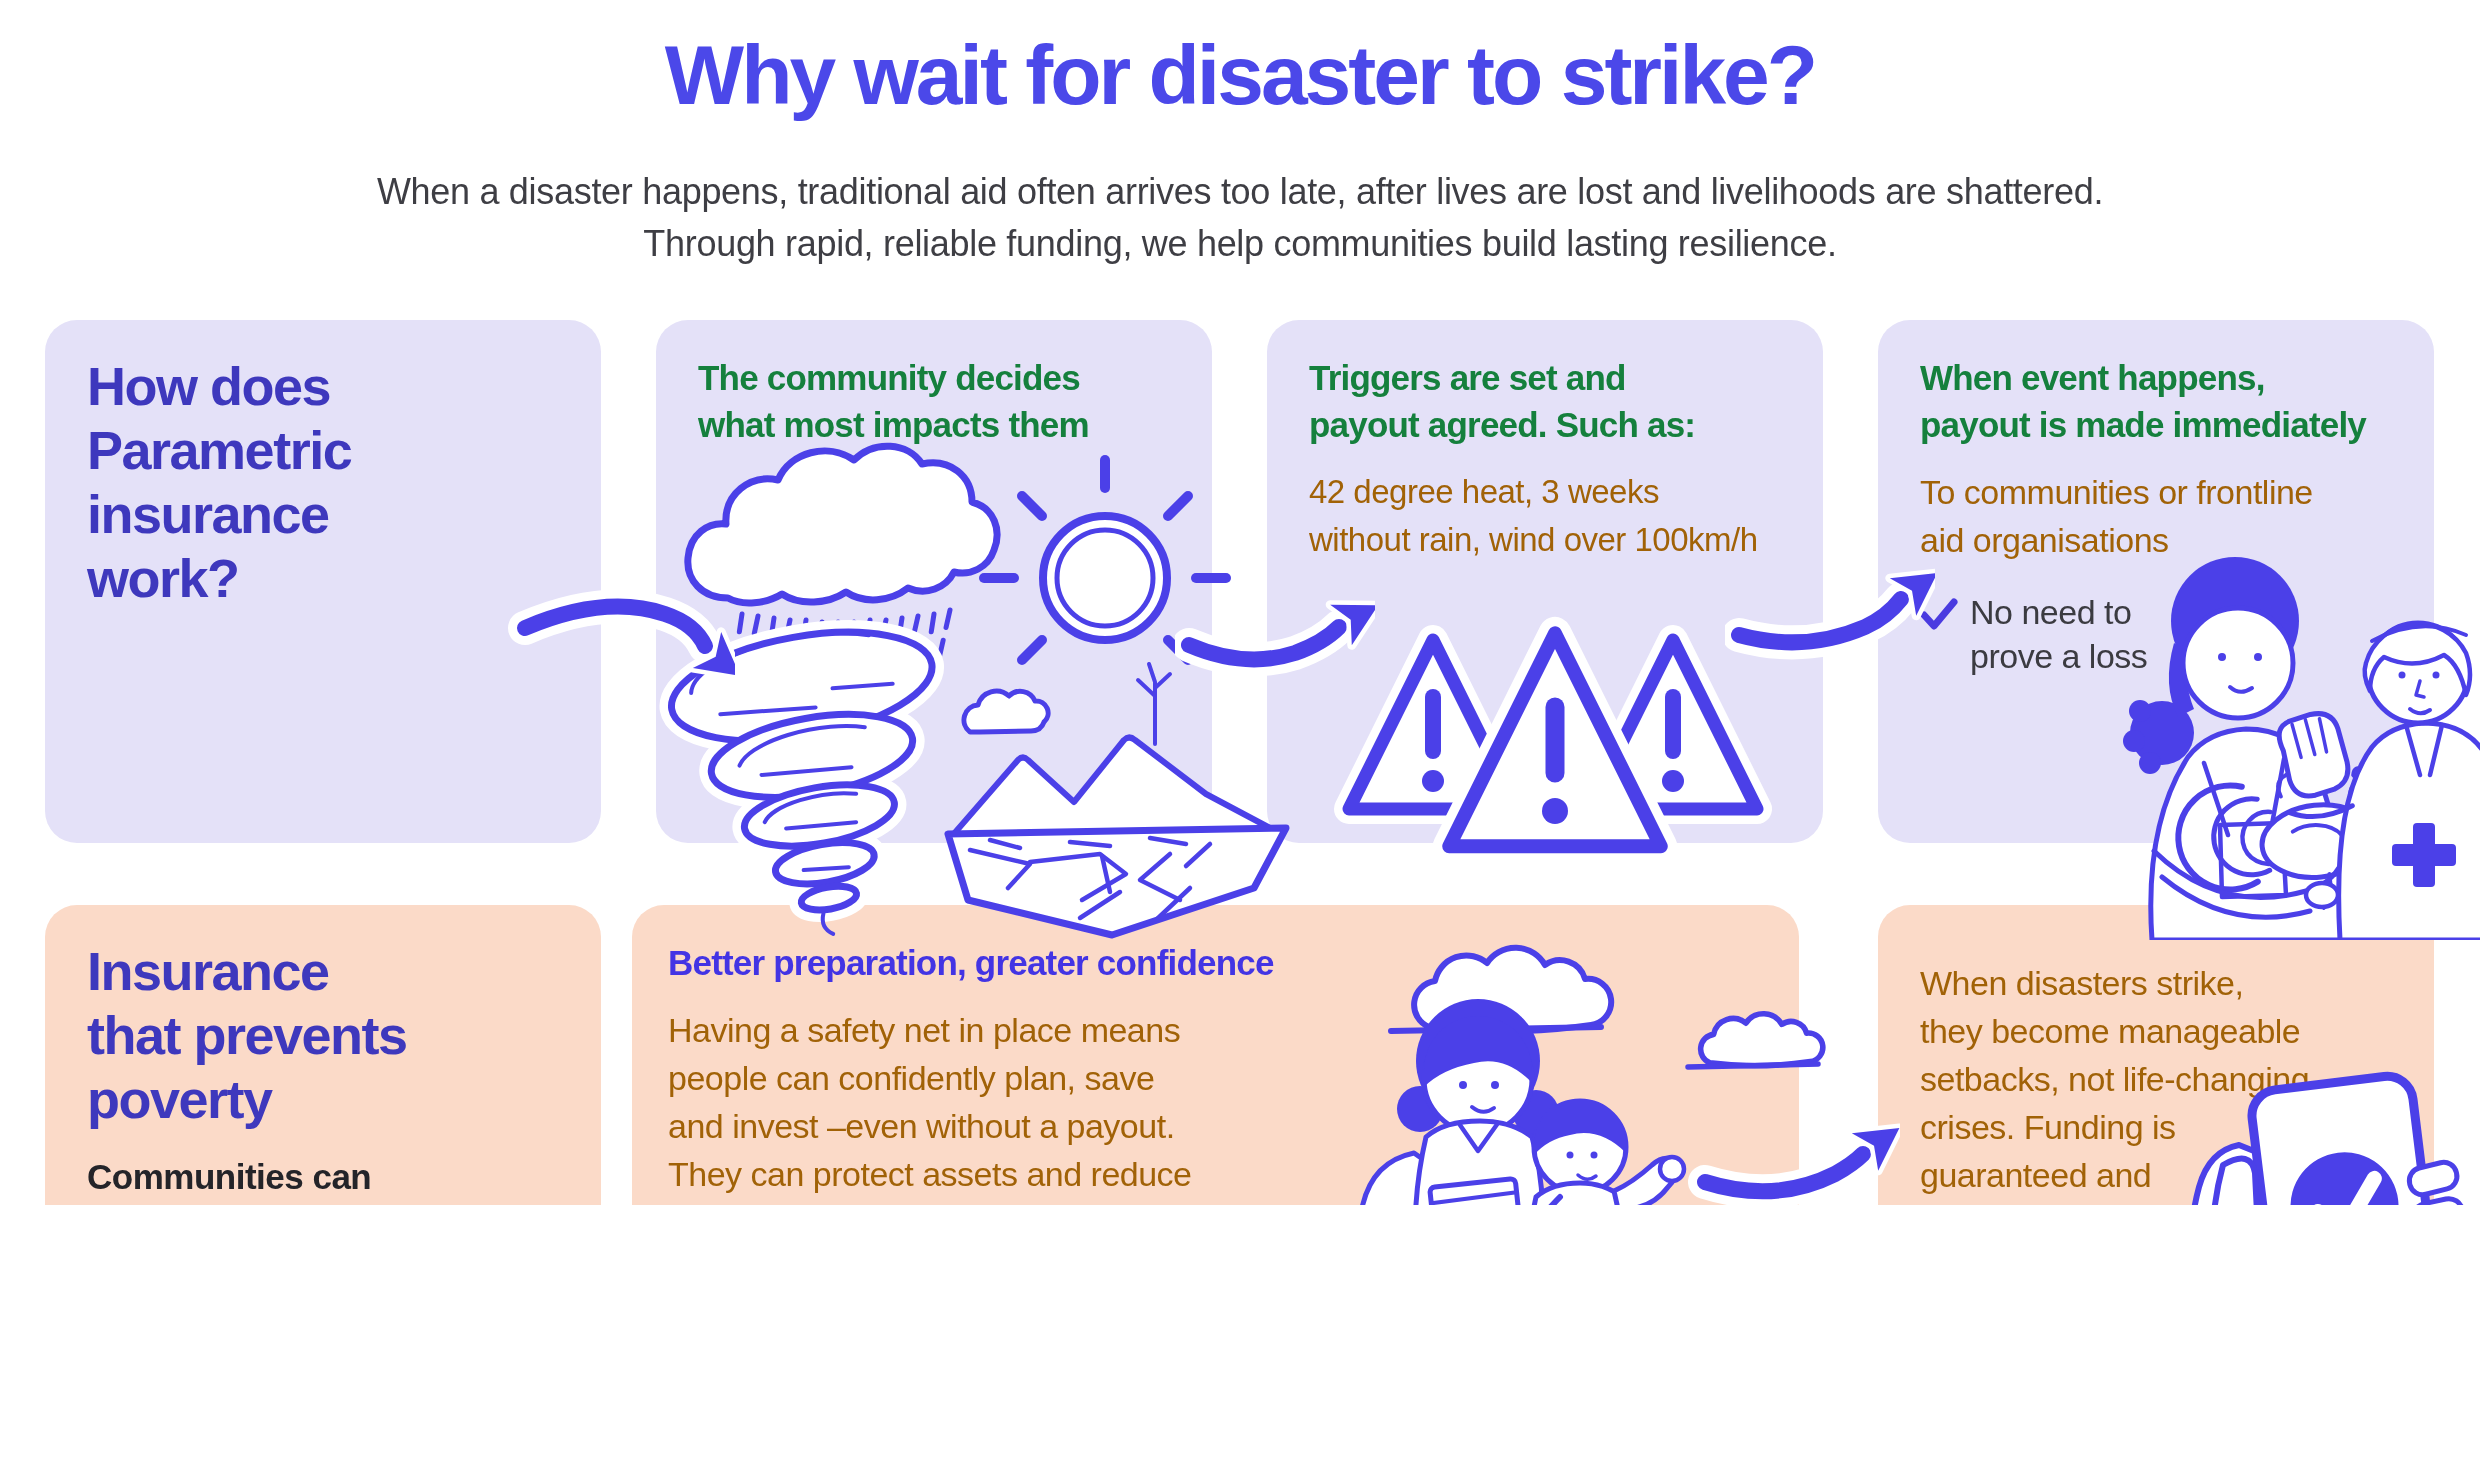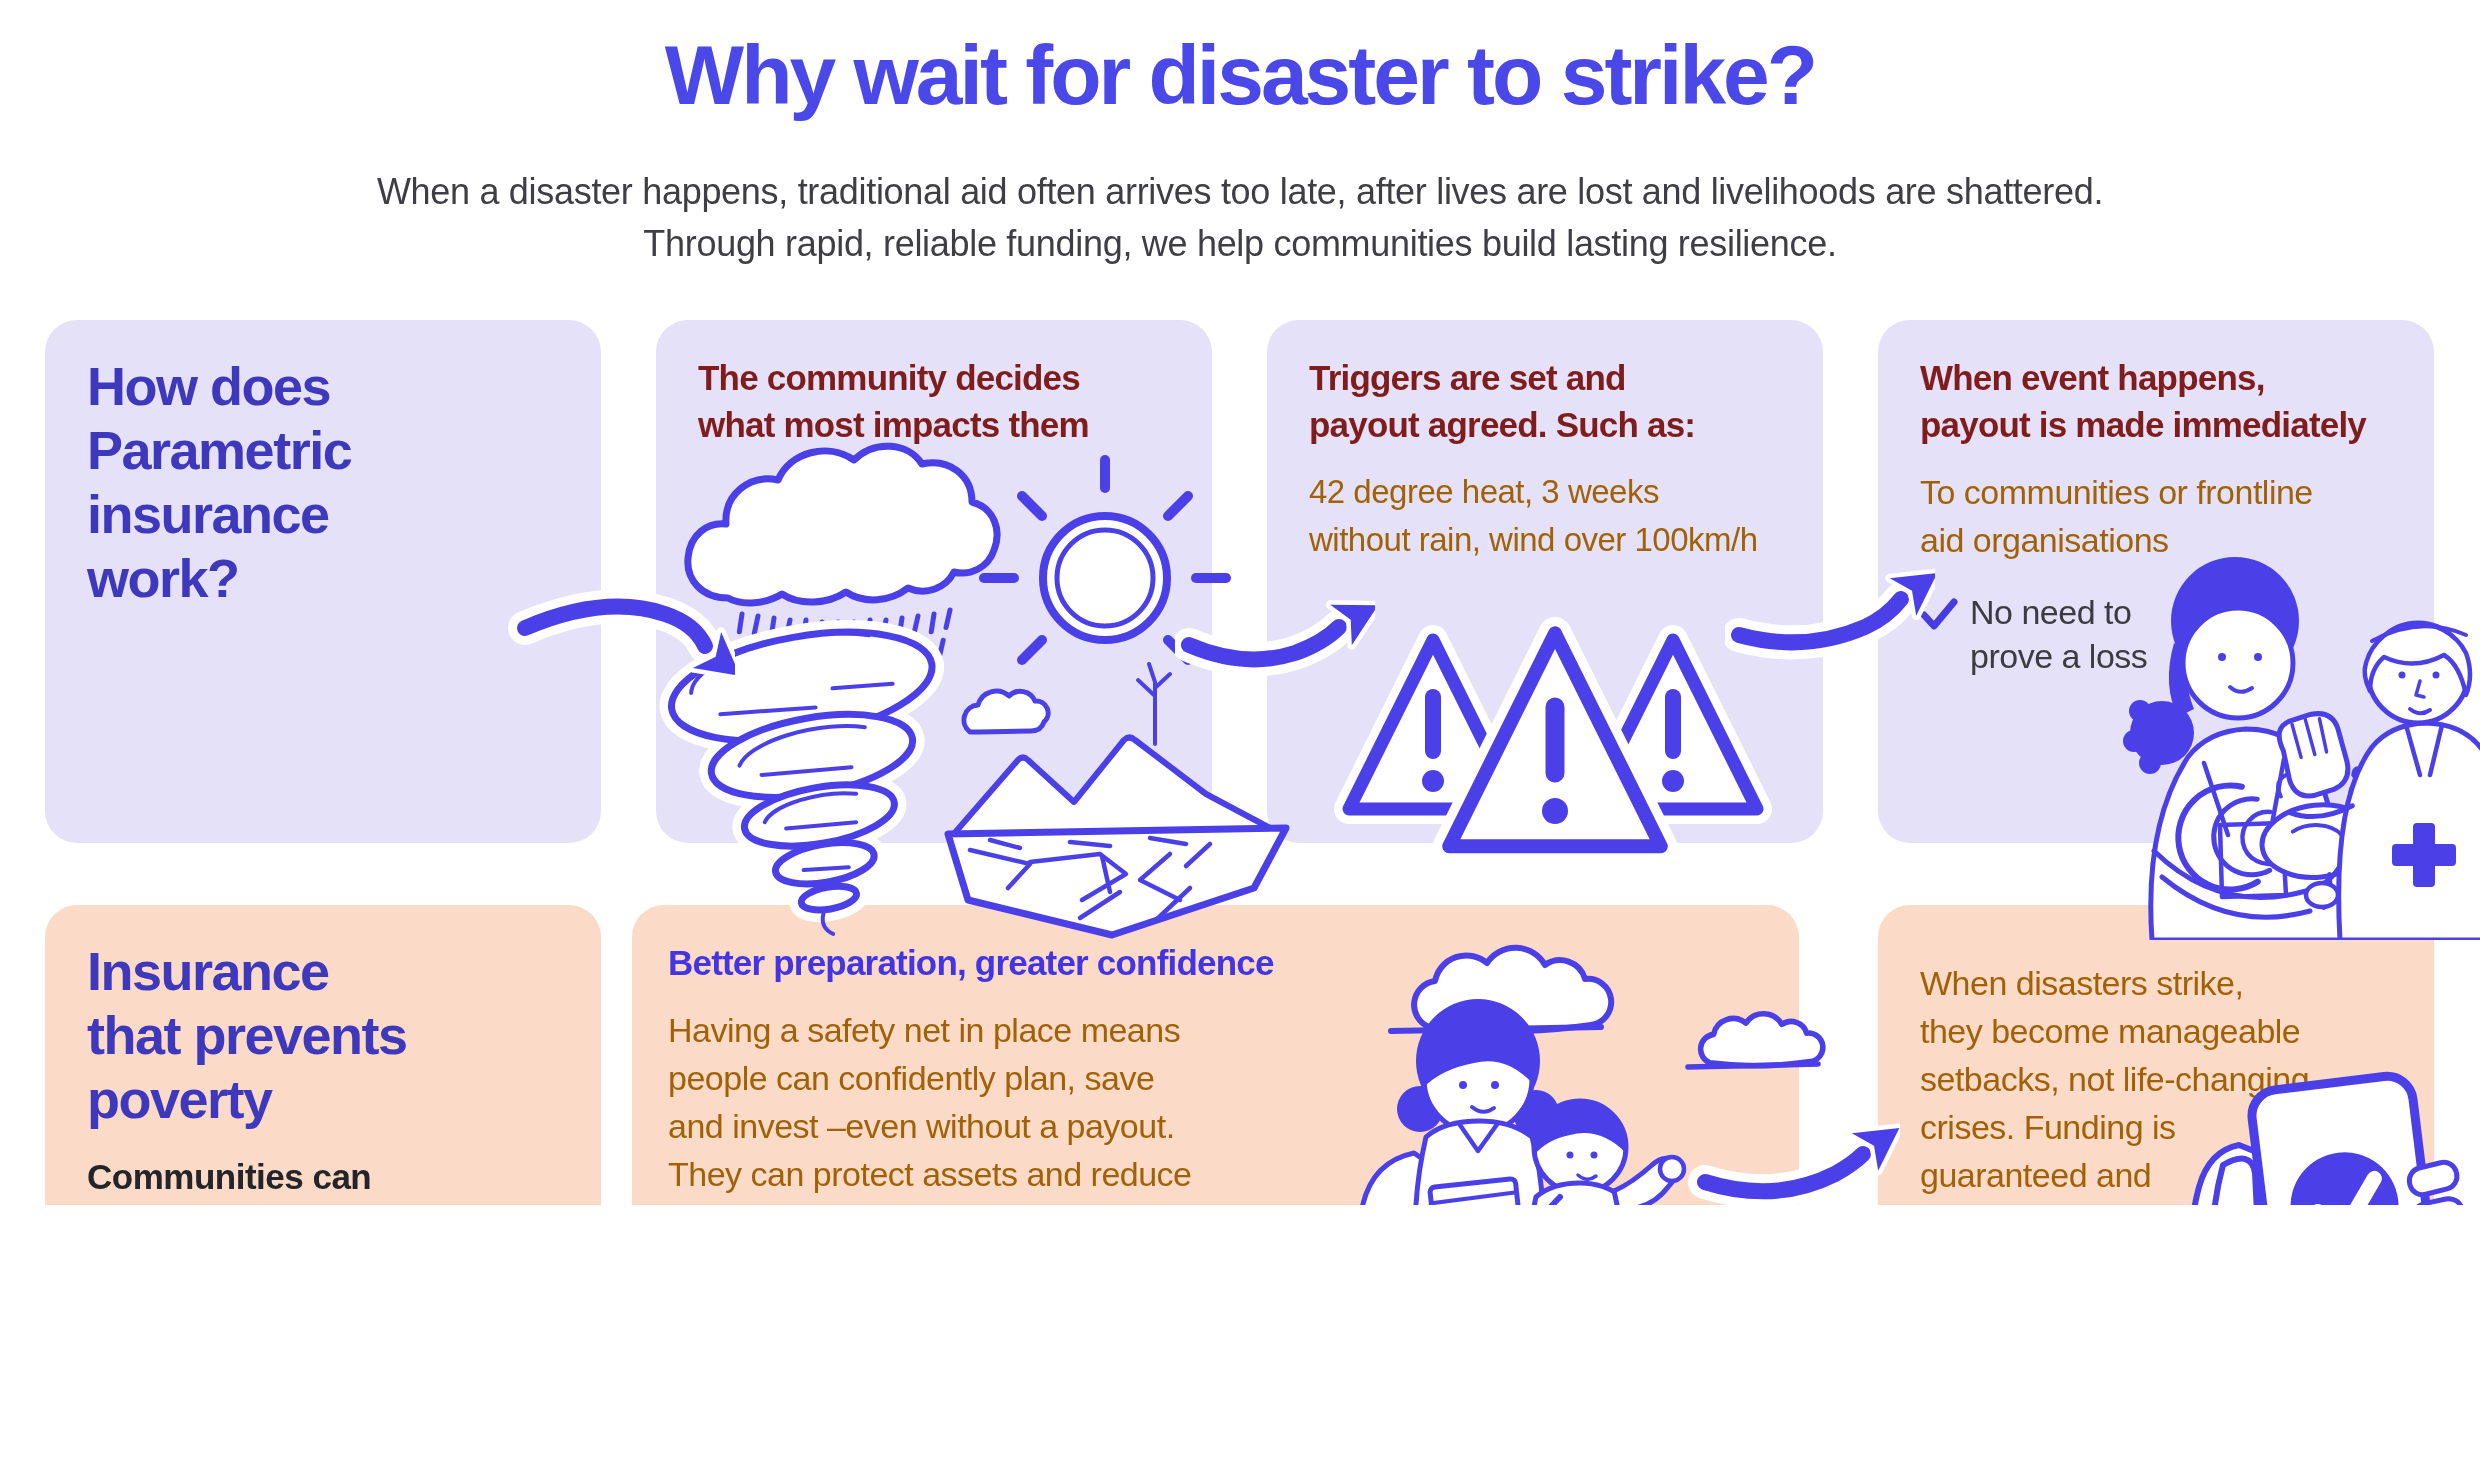--- a/index.html
+++ b/index.html
@@ -28,21 +28,21 @@
   .c4{left:1878px;width:556px;}
   .r2{top:905px;height:510px;}
   .r2c1{left:45px;width:556px;}
   .r2c2{left:632px;width:1167px;}
   .r2c3{left:1878px;width:556px;}
   .card-pad{position:absolute;left:42px;right:26px;top:34px;}
   h2.big-heading{
     margin:0;font-size:54px;line-height:64px;font-weight:800;letter-spacing:-1.5px;color:#3e38bd;
   }
   h3.card-heading{
-    margin:0;font-size:35px;line-height:47px;font-weight:800;letter-spacing:-0.8px;color:#7f1d1d;
+    margin:0;font-size:35px;line-height:47px;font-weight:800;letter-spacing:-0.8px;color:#15803d;
   }
   .r2 h3.card-heading{color:#4334e4;}
   .card-body{
     margin:20px 0 0 0;font-size:34px;line-height:48px;color:#a16207;letter-spacing:-0.5px;
   }
   .c3 .card-body{font-size:33px;}
   .check-row{display:flex;margin-top:26px;align-items:flex-start;gap:12px;}
   .check-icon{flex:0 0 auto;margin-top:8px;}
   .check-text{font-size:34px;line-height:44px;color:#3b3b41;letter-spacing:-0.5px;}
   .subheading{margin:26px 0 0 0;font-size:35px;font-weight:800;color:#242429;letter-spacing:-0.5px;}

